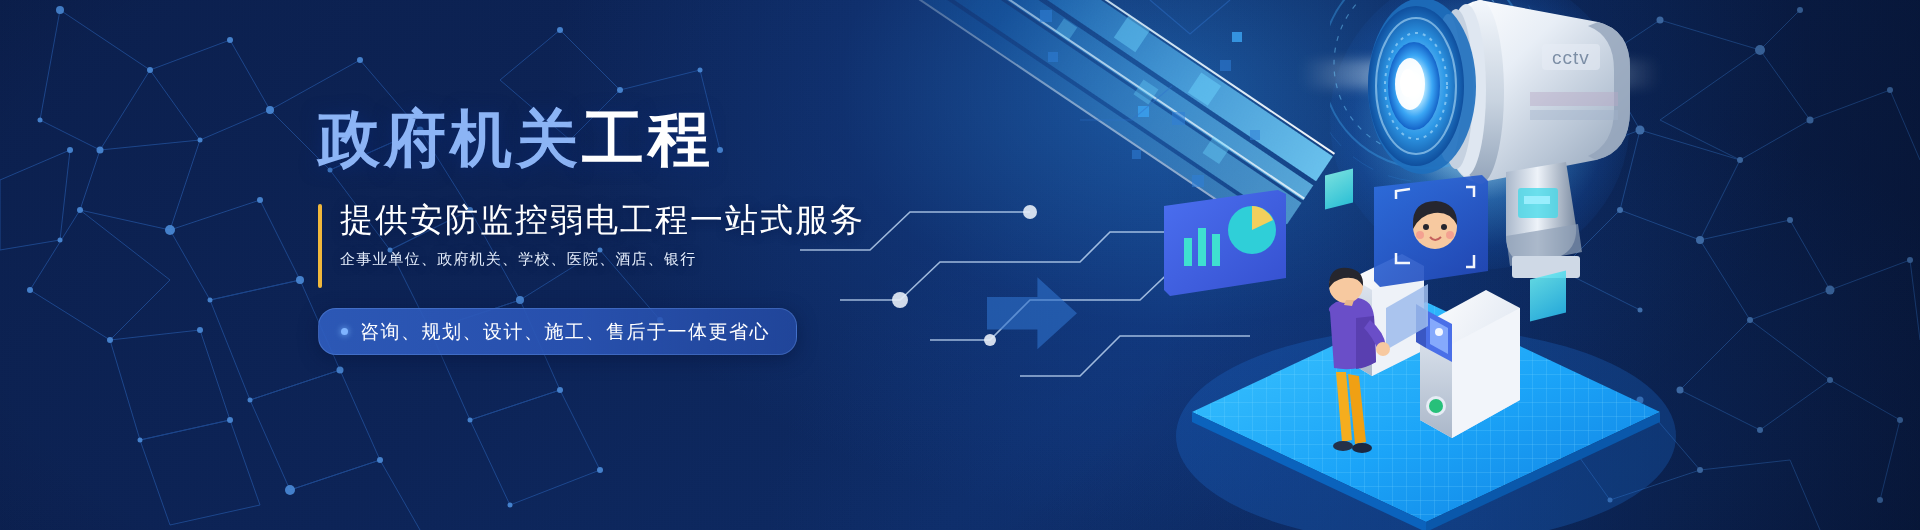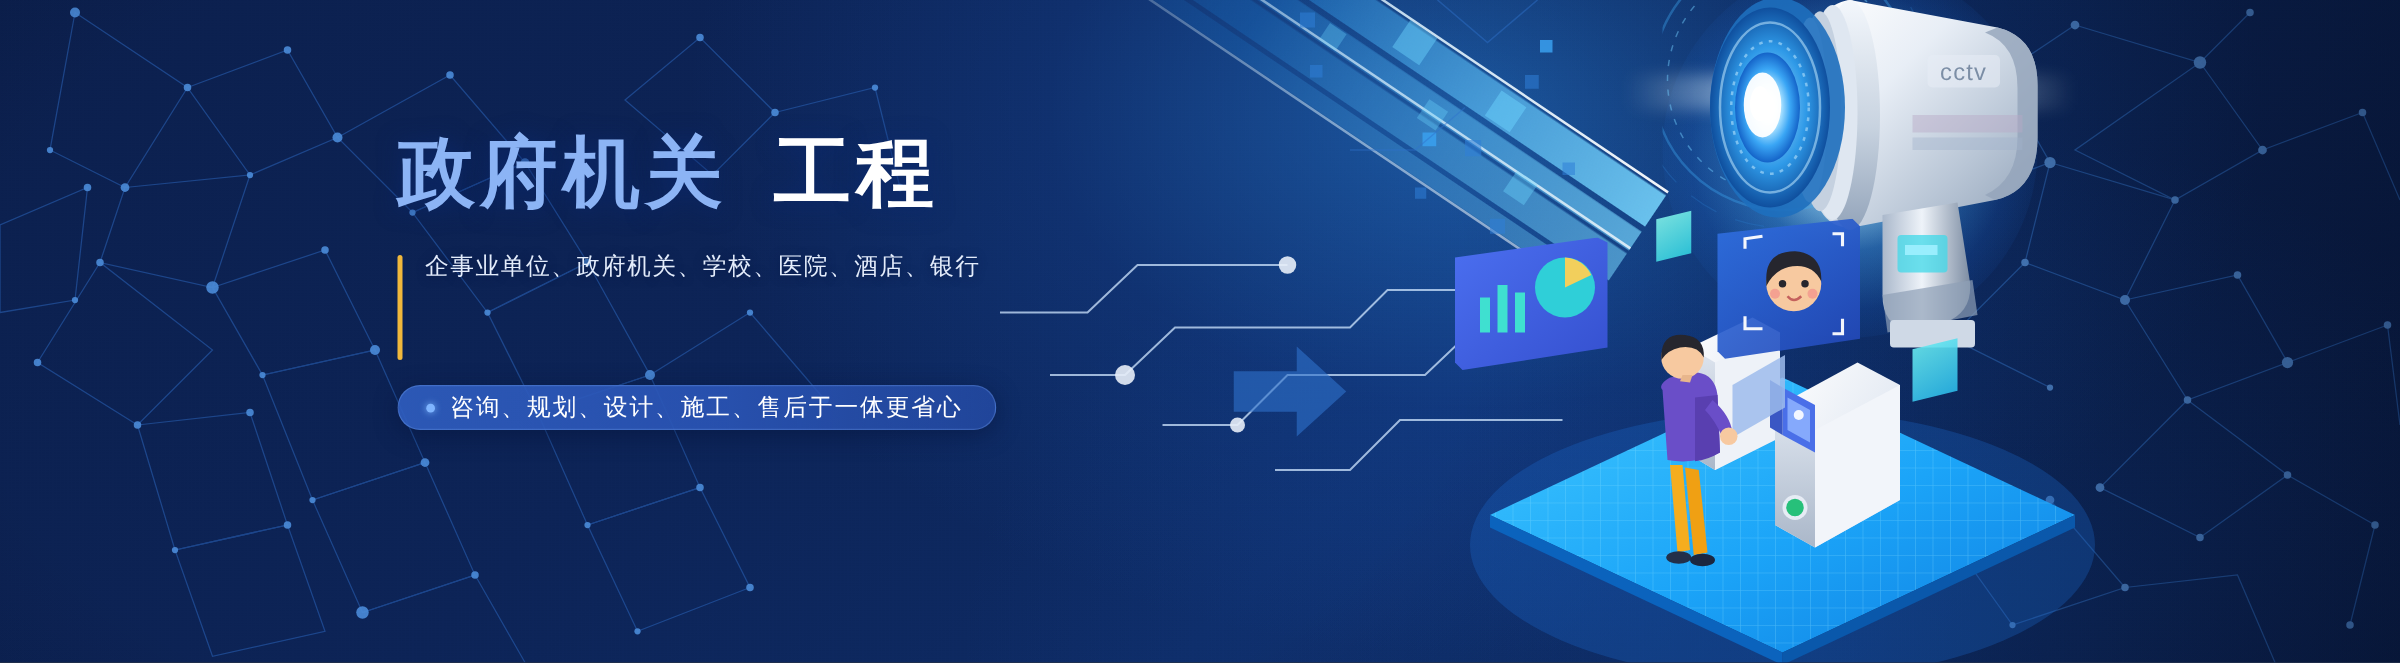--- a/index.html
+++ b/index.html
@@ -42,45 +42,45 @@
   
   .copy{
     position:absolute; left:318px; top:108px; width:760px; z-index:30;
   }
   .headline{
     font-size:62px; line-height:1.0; font-weight:bold;
     letter-spacing:4px; white-space:nowrap;
     text-shadow:0 2px 18px rgba(10,40,110,.85);
   }
   .headline .a{ color:#8cb4f5; }
-  .headline .b{ color:#ffffff;margin-left:37px; }
+  .headline .b{ color:#ffffff; }
 
   .sub-wrap{
     margin-top:30px; padding-left:22px; position:relative;
   }
   .accent-bar{
     position:absolute; left:0; top:4px; width:4px; height:84px;
     background:#f0b83c; border-radius:2px;
   }
   .subtitle{
     font-size:33px; color:#ffffff; letter-spacing:2px;
     line-height:1.22; white-space:nowrap;
     text-shadow:0 1px 10px rgba(6,24,70,.8);
   }
   .subtitle2{
     margin-top:10px;
-    font-size:19px; color:#e3ecfb; letter-spacing:1.2px;
+    font-size:15px; color:#e3ecfb; letter-spacing:1.2px;
     white-space:nowrap;
     text-shadow:0 1px 8px rgba(6,24,70,.8);
   }
 
   .pill{
     position:absolute; left:318px; top:308px;
     display:inline-flex; align-items:center; gap:12px;
-    height:36px; padding:0 26px 0 22px;
+    height:47px; padding:0 26px 0 22px;
     border-radius:18px;
     background:linear-gradient(90deg, rgba(47,93,190,.92) 0%, rgba(42,84,180,.92) 55%, rgba(40,80,175,.72) 100%);
     border:1px solid rgba(120,165,245,.30);
     box-shadow:0 4px 18px rgba(5,20,60,.5);
     z-index:30;
   }
   .pill .dot{
     width:7px; height:7px; border-radius:50%;
     background:#7fb4ff; flex:0 0 auto;
     box-shadow:0 0 6px rgba(130,190,255,.9);
@@ -530,20 +530,21 @@
 
   <div class="vignette"></div>
 
   <div class="copy">
     <div class="headline">
       <span class="a">政府机关</span><span class="b">工程</span>
     </div>
 
     <div class="sub-wrap">
       <span class="accent-bar"></span>
+      <div class="subtitle">提供安防监控弱电工程一站式服务</div>
       <div class="subtitle2">企事业单位、政府机关、学校、医院、酒店、银行</div>
     </div>
   </div>
 
   <div class="pill">
     <span class="dot"></span>
     <span class="ptext">咨询、规划、设计、施工、售后于一体更省心</span>
   </div>
 
 </div>

